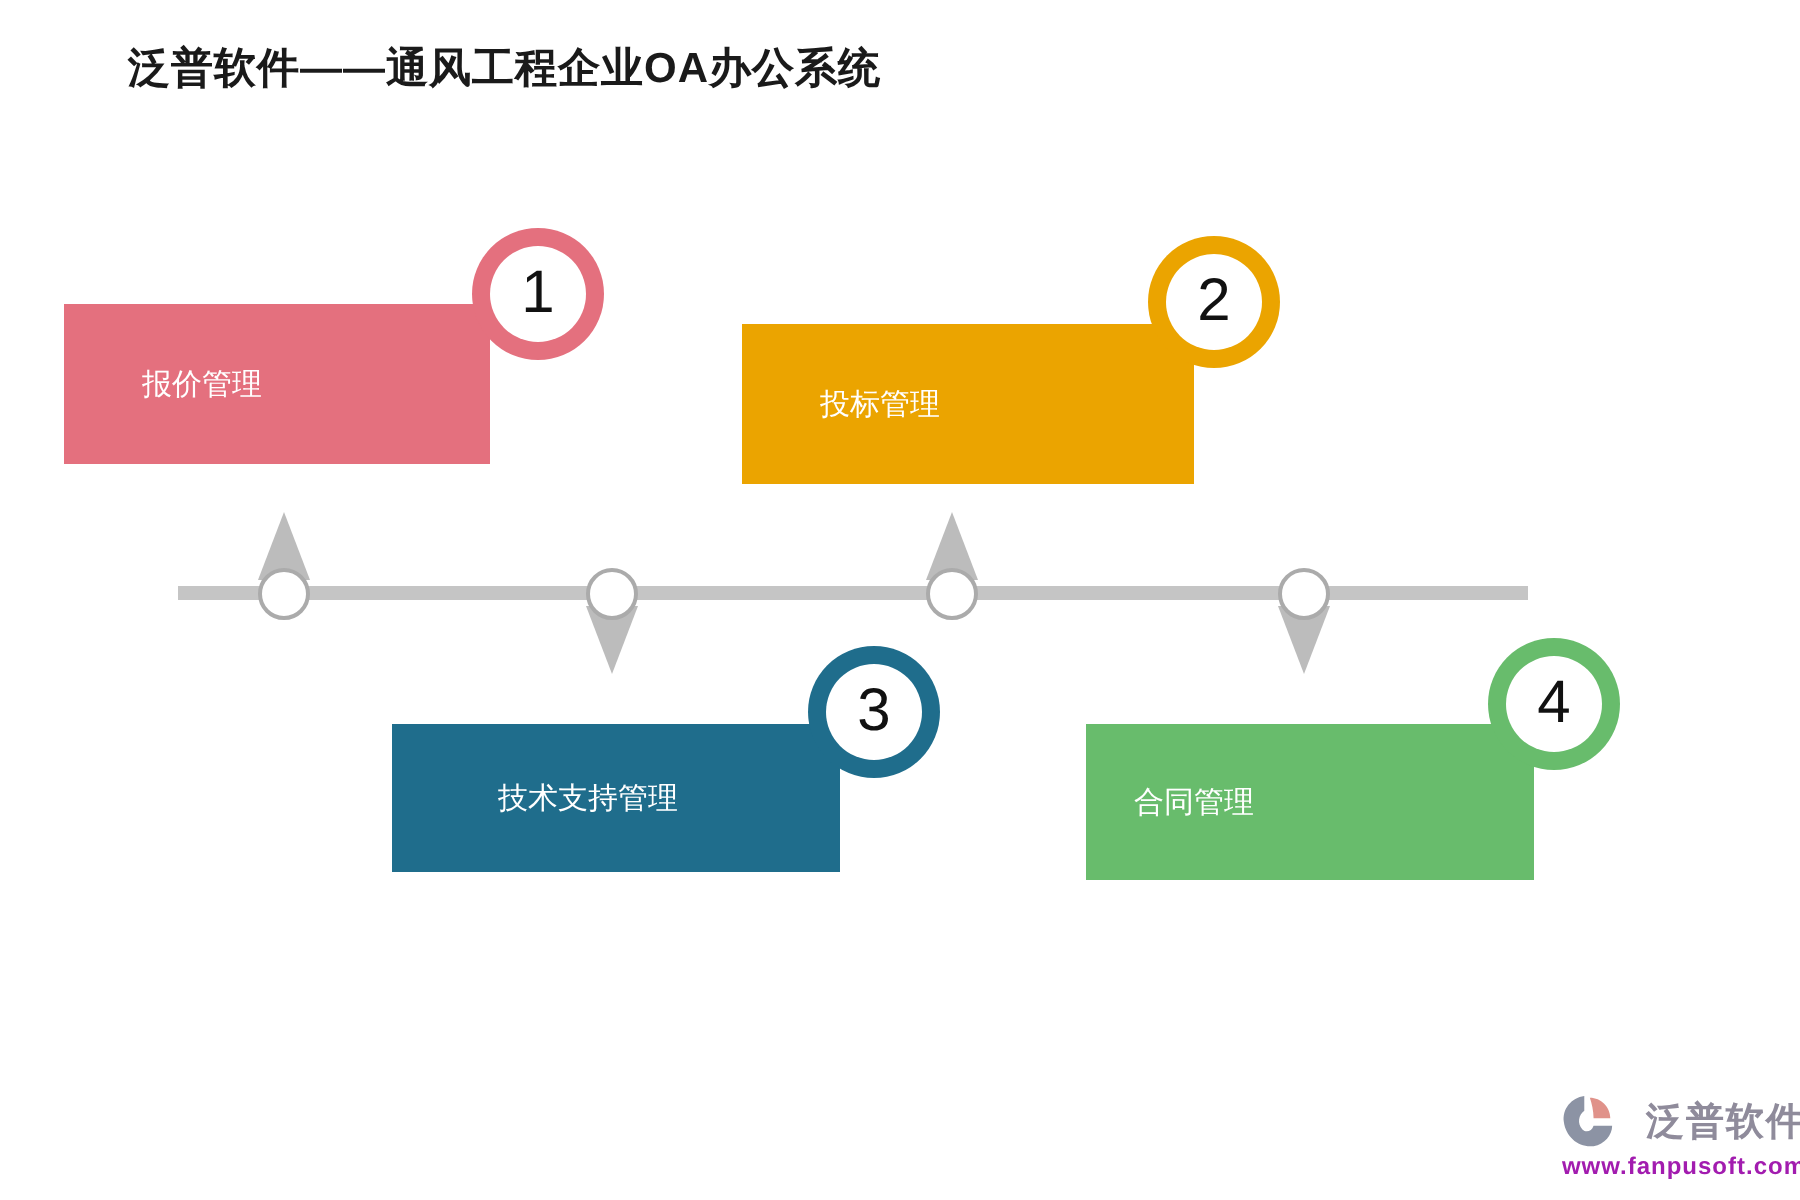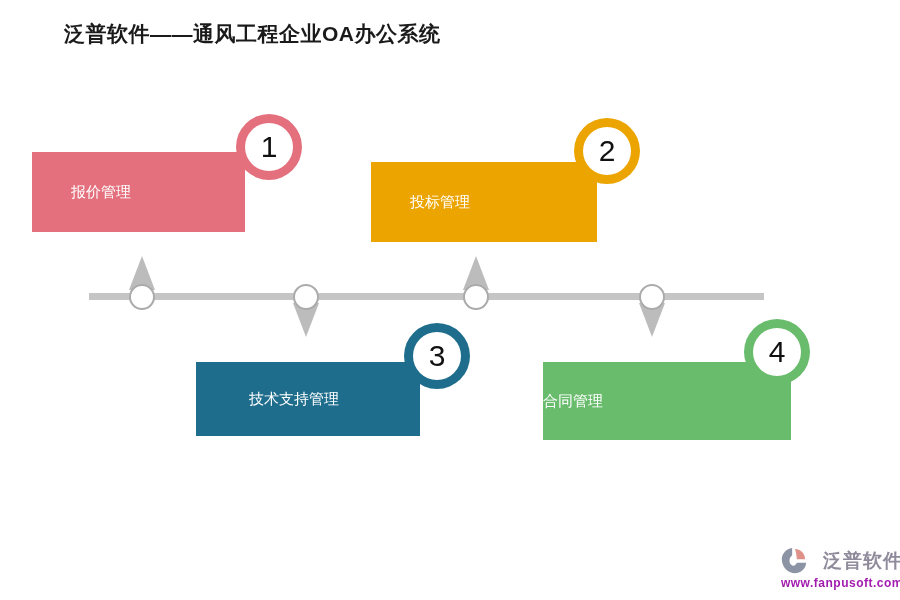--- a/index.html
+++ b/index.html
@@ -24,21 +24,21 @@
   .arrow.a1{left:110px}.arrow.a2{left:444px}.arrow.a3{left:274px}.arrow.a4{left:620px}
   
   .pbox{
     position:absolute;height:80px;display:flex;align-items:center;
     background:var(--accent,#ccc);color:#ffffff;font-size:15px;
     box-sizing:border-box;z-index:2;
   }
   .pbox-1{left:13px;top:152px;width:213px;padding-left:39px;}
   .pbox-2{left:352px;top:162px;width:226px;padding-left:39px;}
   .pbox-3{left:177px;top:362px;width:224px;height:74px;padding-left:53px;}
-  .pbox-4{left:524px;top:362px;width:248px;height:78px;}
+  .pbox-4{left:524px;top:362px;width:224px;height:78px;padding-left:24px;}
   
   .badge{
     position:absolute;width:66px;height:66px;border-radius:50%;
     background:var(--accent,#ccc);display:flex;align-items:center;justify-content:center;z-index:4;
   }
   .badge-inner{
     width:48px;height:48px;border-radius:50%;background:#ffffff;
     display:flex;align-items:center;justify-content:center;
     font-size:30px;font-weight:400;color:#111;line-height:1;
   }

